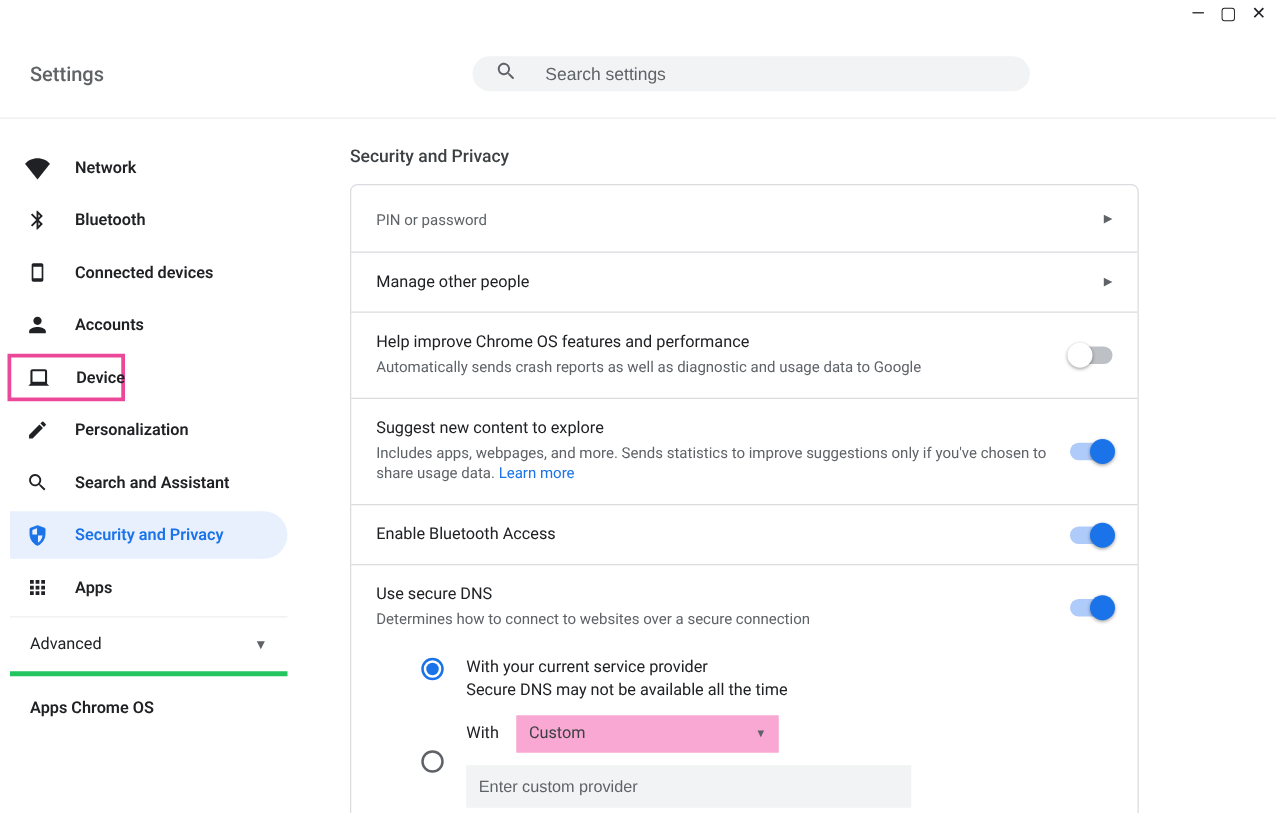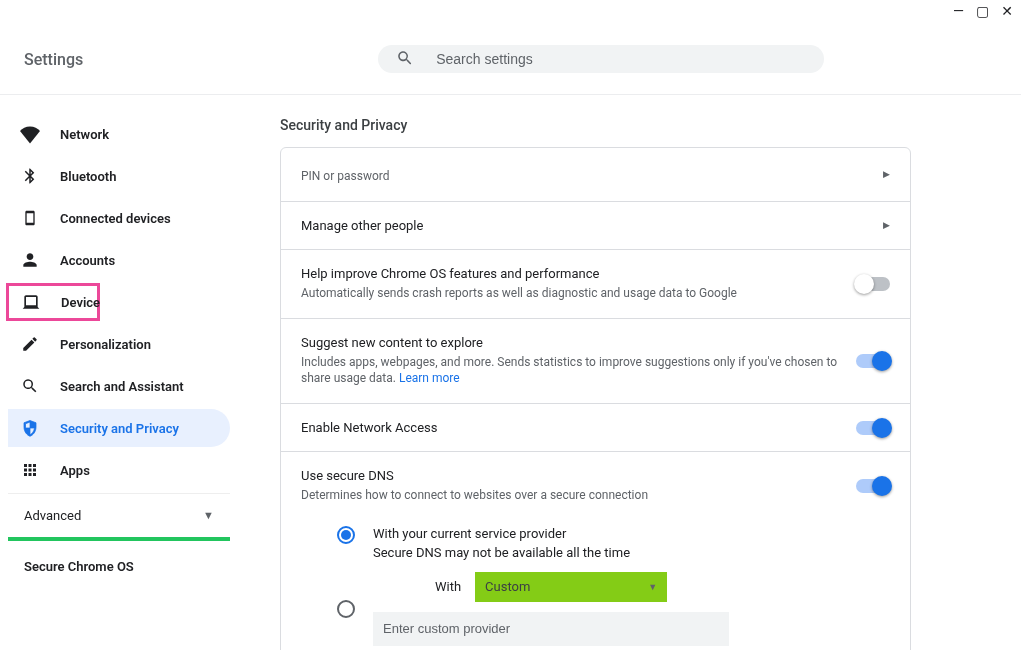--- a/index.html
+++ b/index.html
@@ -144,21 +144,21 @@
   .dns-opts { padding: 4px 20px 20px 56px; }
   .dns-opt { display:flex; align-items:flex-start; gap:18px; margin-top:12px; }
   .radio {
     width:18px; height:18px; border:2px solid #5f6368; border-radius:50%;
     display:flex; align-items:center; justify-content:center; flex-shrink:0; cursor:pointer;
   }
   .radio.checked { border-color:#1a73e8; }
   .radio.checked::after { content:""; width:10px; height:10px; background:#1a73e8; border-radius:50%; }
   .select {
     display:flex; align-items:center; justify-content:space-between;
-    width:192px; height:30px; background:#84cc16; padding:0 10px;
+    width:210px; height:30px; background:#f9a8d4; padding:0 10px;
     font-size:13px; color:#3c4043; cursor:pointer;
   }
   .select .tri { font-size:9px; color:#5f6368; }
   .custom-input {
     margin-top:10px; width:356px; height:34px; background:#f1f3f4;
     border:none; padding:0 10px; font-size:13px; color:#5f6368; outline:none;
   }
   .custom-input::placeholder { color:#5f6368; }
 
   svg { fill:#202124; }
@@ -269,21 +269,21 @@
       </span>
       <span>Apps</span>
     </div>
 
     <div class="advanced-row">
       <span>Advanced</span>
       <span class="chev">▼</span>
     </div>
 
     <div class="about">
-      <span>Secure Chrome OS</span>
+      <span>Apps Chrome OS</span>
     </div>
   </div>
 
   <div class="main">
     <div class="section-title">Security and Privacy</div>
 
     <div class="card">
 
       <div class="row">
         <div class="texts">
@@ -313,21 +313,21 @@
           <div class="sub">
             <span>Includes apps, webpages, and more. Sends statistics to improve suggestions only if you've chosen to share usage data.  </span>
             <a href="#">Learn more</a>
           </div>
         </div>
         <div class="toggle on"></div>
       </div>
 
       <div class="row">
         <div class="texts">
-          <div class="title">Enable Network Access</div>
+          <div class="title">Enable Bluetooth Access</div>
         </div>
         <div class="toggle on"></div>
       </div>
 
       <div class="row" style="border-bottom:none; padding-bottom:6px;">
         <div class="texts">
           <div class="title">Use secure DNS</div>
           <div class="sub">Determines how to connect to websites over a secure connection</div>
         </div>
         <div class="toggle on"></div>
@@ -338,21 +338,21 @@
           <div class="radio checked"></div>
           <div>
             <div class="title">With your current service provider</div>
             <div class="sub" style="margin-top:4px">Secure DNS may not be available all the time</div>
           </div>
         </div>
 
         <div class="dns-opt" style="align-items:center">
           <div class="radio"></div>
           <div style="display:flex;flex-direction:column;">
-            <div style="display:flex;align-items:center;gap:14px;justify-content:center;">
+            <div style="display:flex;align-items:center;gap:14px;">
               <span class="title">With</span>
               <div class="select">
                 <span>Custom</span>
                 <span class="tri">▼</span>
               </div>
             </div>
             <input class="custom-input" placeholder="Enter custom provider" style="">
           </div>
         </div>
       </div>

